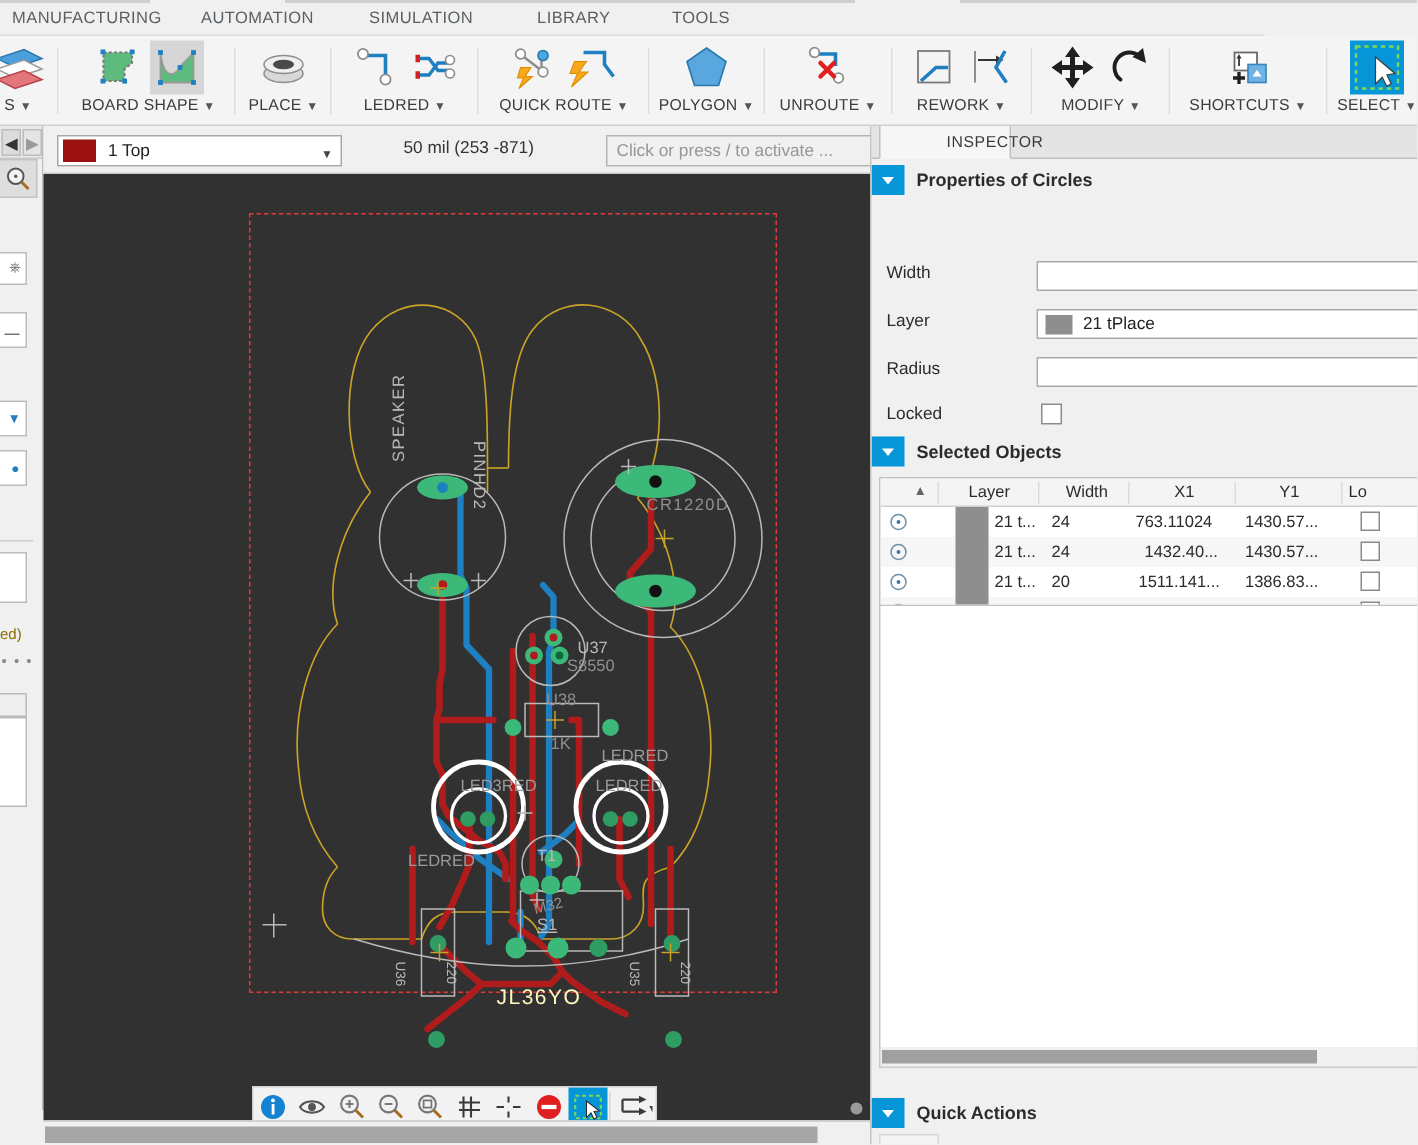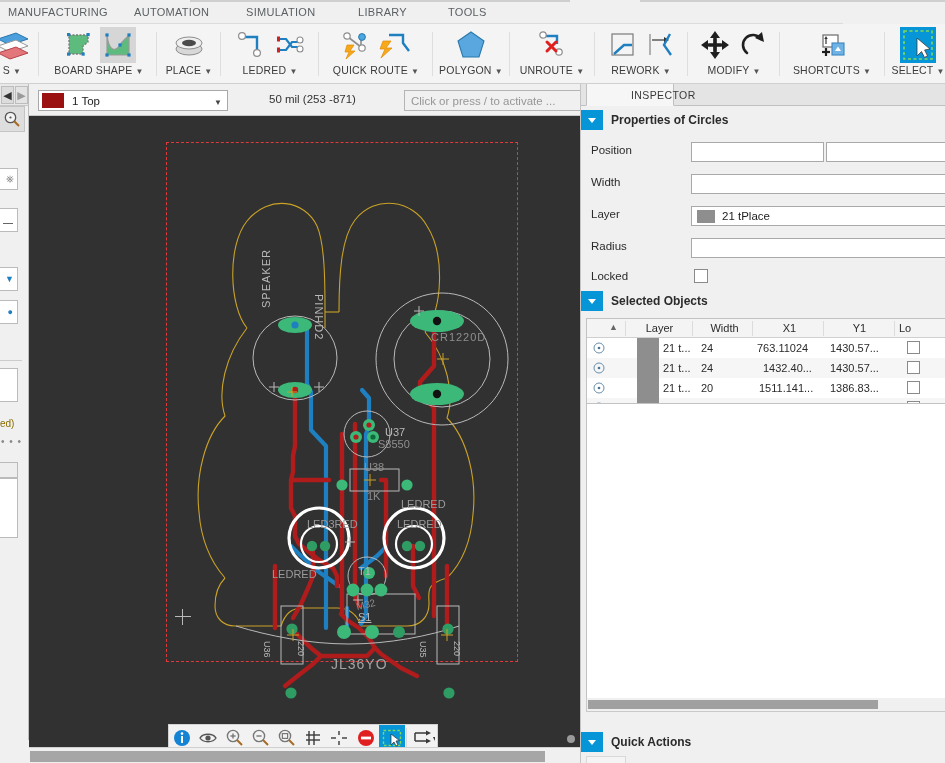--- a/index.html
+++ b/index.html
@@ -702,21 +702,21 @@
       <div style="position:absolute;left:356px;top:310px;font-size:11px;">U37</div>
       <div style="position:absolute;left:349px;top:322px;font-size:11px;color:#8f8f8f;">S8550</div>
       <div style="position:absolute;left:335px;top:345px;font-size:11px;color:#8f8f8f;">U38</div>
       <div style="position:absolute;left:338px;top:374px;font-size:11px;color:#8f8f8f;">1K</div>
       <div style="position:absolute;left:278px;top:402px;font-size:11px;color:#9a9a9a;">LED3RED</div>
       <div style="position:absolute;left:368px;top:402px;font-size:11px;color:#9a9a9a;">LEDRED</div>
       <div style="position:absolute;left:243px;top:452px;font-size:11px;color:#9a9a9a;">LEDRED</div>
       <div style="position:absolute;left:329px;top:449px;font-size:11px;">T1</div>
       <div style="position:absolute;left:327px;top:483px;font-size:10px;color:#8f8f8f;transform:rotate(-14deg);">M32</div>
       <div style="position:absolute;left:329px;top:495px;font-size:11px;text-decoration:underline;">S1</div>
-      <div style="position:absolute;left:302px;top:540px;font-size:14px;color:#a3a3a3;letter-spacing:1px;">JL36YO</div>
+      <div style="position:absolute;left:302px;top:540px;font-size:14px;color:#fef9c3;letter-spacing:1px;">JL36YO</div>
       <div style="position:absolute;left:243px;top:525px;font-size:9px;transform:rotate(90deg);transform-origin:left top;">U36</div>
       <div style="position:absolute;left:277px;top:525px;font-size:9px;transform:rotate(90deg);transform-origin:left top;">220</div>
       <div style="position:absolute;left:399px;top:525px;font-size:9px;transform:rotate(90deg);transform-origin:left top;">U35</div>
       <div style="position:absolute;left:433px;top:525px;font-size:9px;transform:rotate(90deg);transform-origin:left top;">220</div>
       <div style="position:absolute;left:372px;top:382px;font-size:11px;color:#9a9a9a;">LEDRED</div>
     </div>
 
     <div class="cursor-cross"></div>
 
     <div class="cbar">
@@ -808,25 +808,20 @@
 
     <div class="sect-hdr" style="top:26px;width:365px;">
       <div class="sect-toggle">
         <svg width="10" height="10" viewBox="0 0 10 10">
             <polygon points="1,3 9,3 5,8" fill="#fff"></polygon>
           </svg>
       </div>
       <div class="sect-title">Properties of Circles</div>
     </div>
 
-    <div class="prop-row" style="top:56px;">
-      <div class="prop-label">Position</div>
-      <div class="fld" style="left:110px;width:133px;"></div>
-      <div class="fld" style="left:245px;width:133px;"></div>
-    </div>
 
     <div class="prop-row" style="top:88px;">
       <div class="prop-label">Width</div>
       <div class="fld combo" style="left:110px;width:268px;">
         
       </div>
     </div>
 
     <div class="prop-row" style="top:120px;">
       <div class="prop-label">Layer</div>

